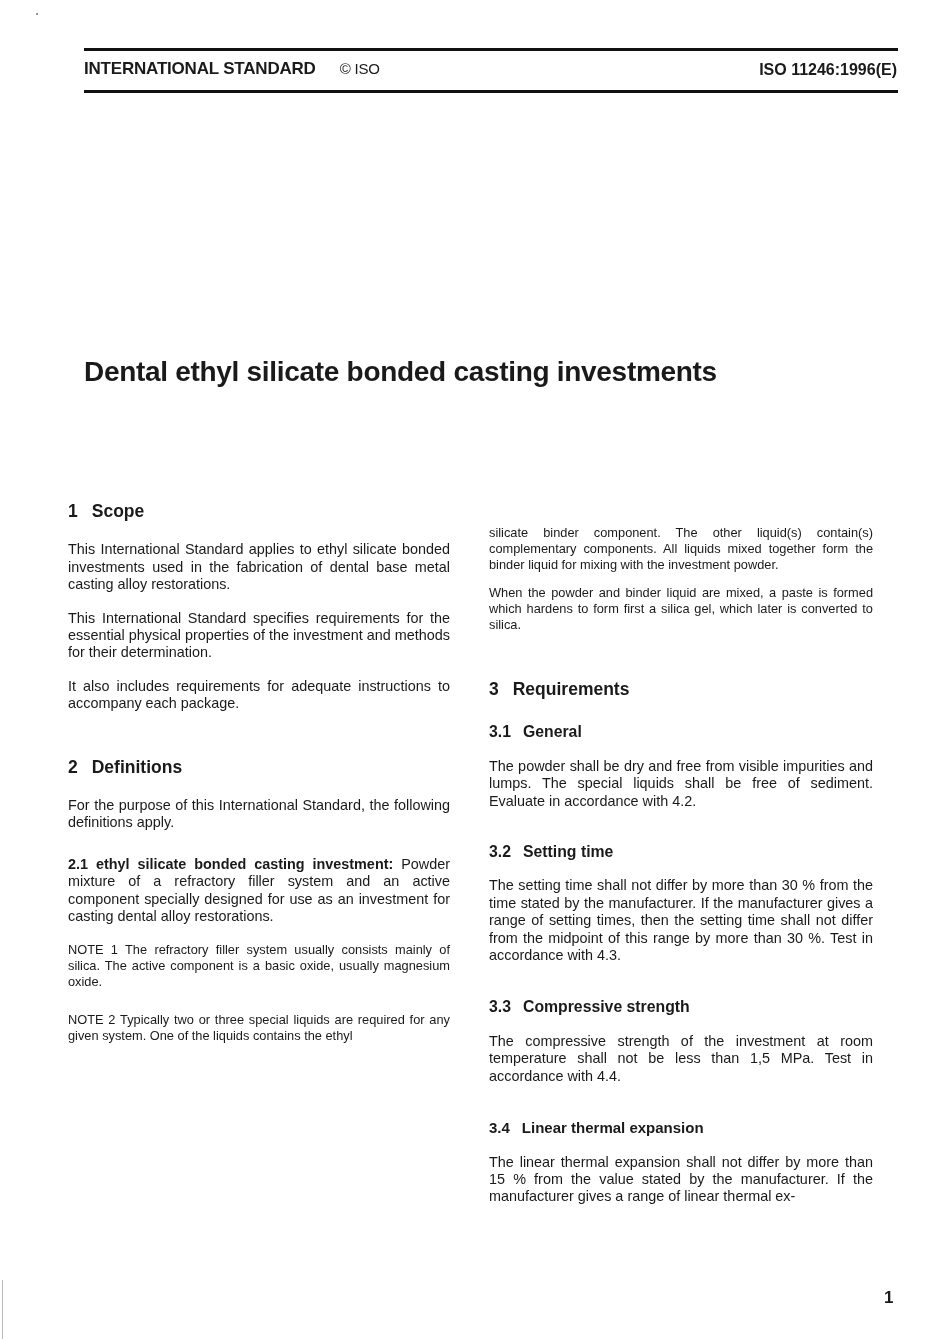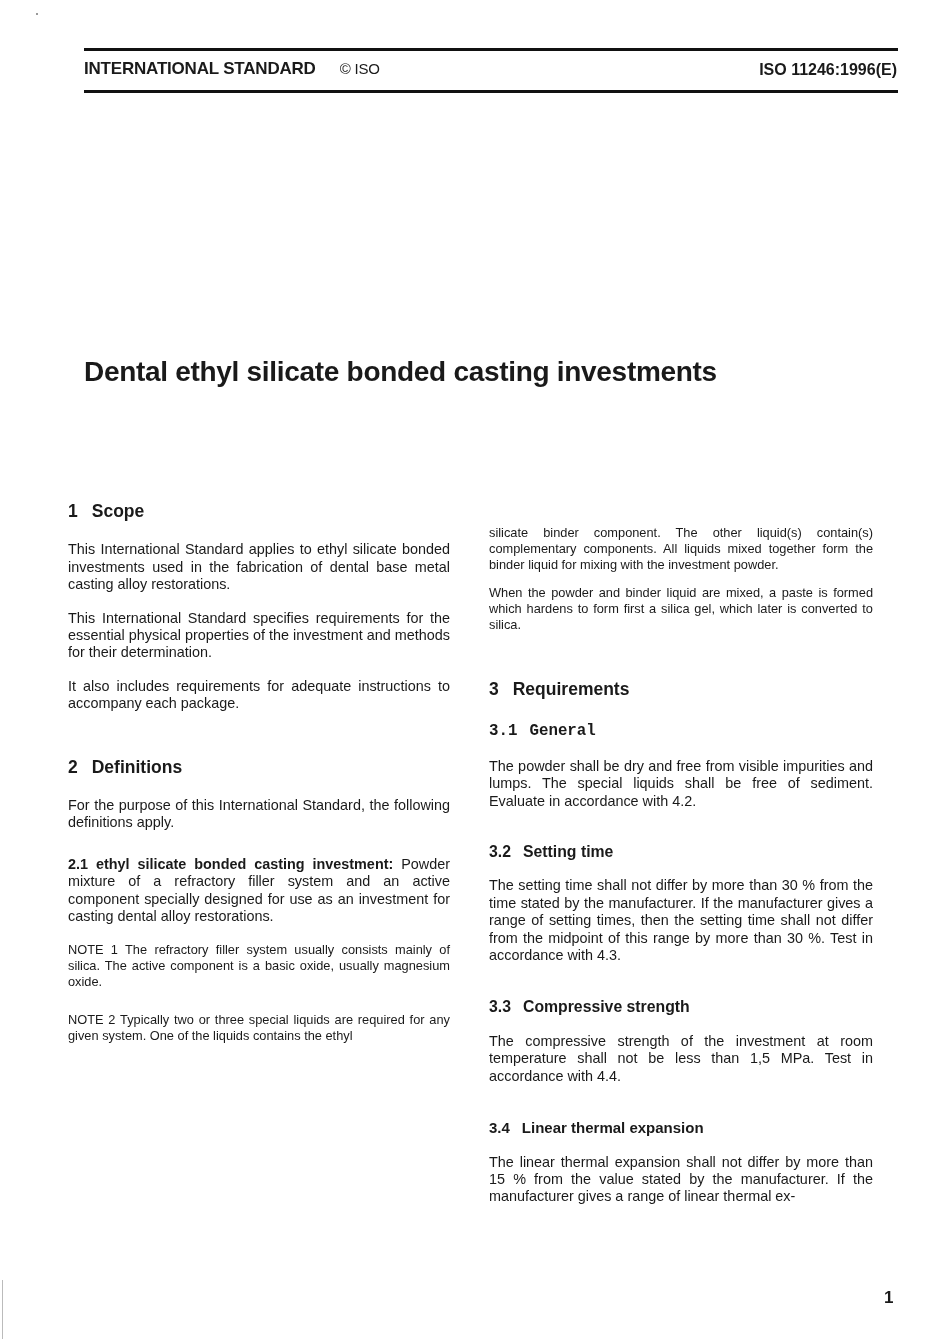--- a/index.html
+++ b/index.html
@@ -67,21 +67,21 @@
 </div>
 
 <div class="col right">
   <p class="note" style="margin-bottom:12px;">silicate binder component. The other liquid(s) contain(s) complementary components. All liquids mixed together form the binder liquid for mixing with the investment powder.</p>
   <p class="note" style="margin-bottom:48px;">When the powder and binder liquid are mixed, a paste is formed which hardens to form first a silica gel, which later is converted to silica.</p>
 
   <h2 class="sec" style="margin-bottom:25px;">
     <span class="num">3</span><span>Requirements</span>
   </h2>
 
-  <h3 class="sub" style="margin-bottom:17px;font-family:Liberation Mono, monospace;">
+  <h3 class="sub" style="margin-bottom:17px;">
     <span class="num">3.1</span><span>General</span>
   </h3>
   <p style="margin-bottom:33px;">The powder shall be dry and free from visible impurities and lumps. The special liquids shall be free of sediment. Evaluate in accordance with 4.2.</p>
 
   <h3 class="sub" style="margin-bottom:17px;">
     <span class="num">3.2</span><span>Setting time</span>
   </h3>
   <p style="margin-bottom:34px;">The setting time shall not differ by more than 30 % from the time stated by the manufacturer. If the manufacturer gives a range of setting times, then the setting time shall not differ from the midpoint of this range by more than 30 %. Test in accordance with 4.3.</p>
 
   <h3 class="sub" style="margin-bottom:17px;">

